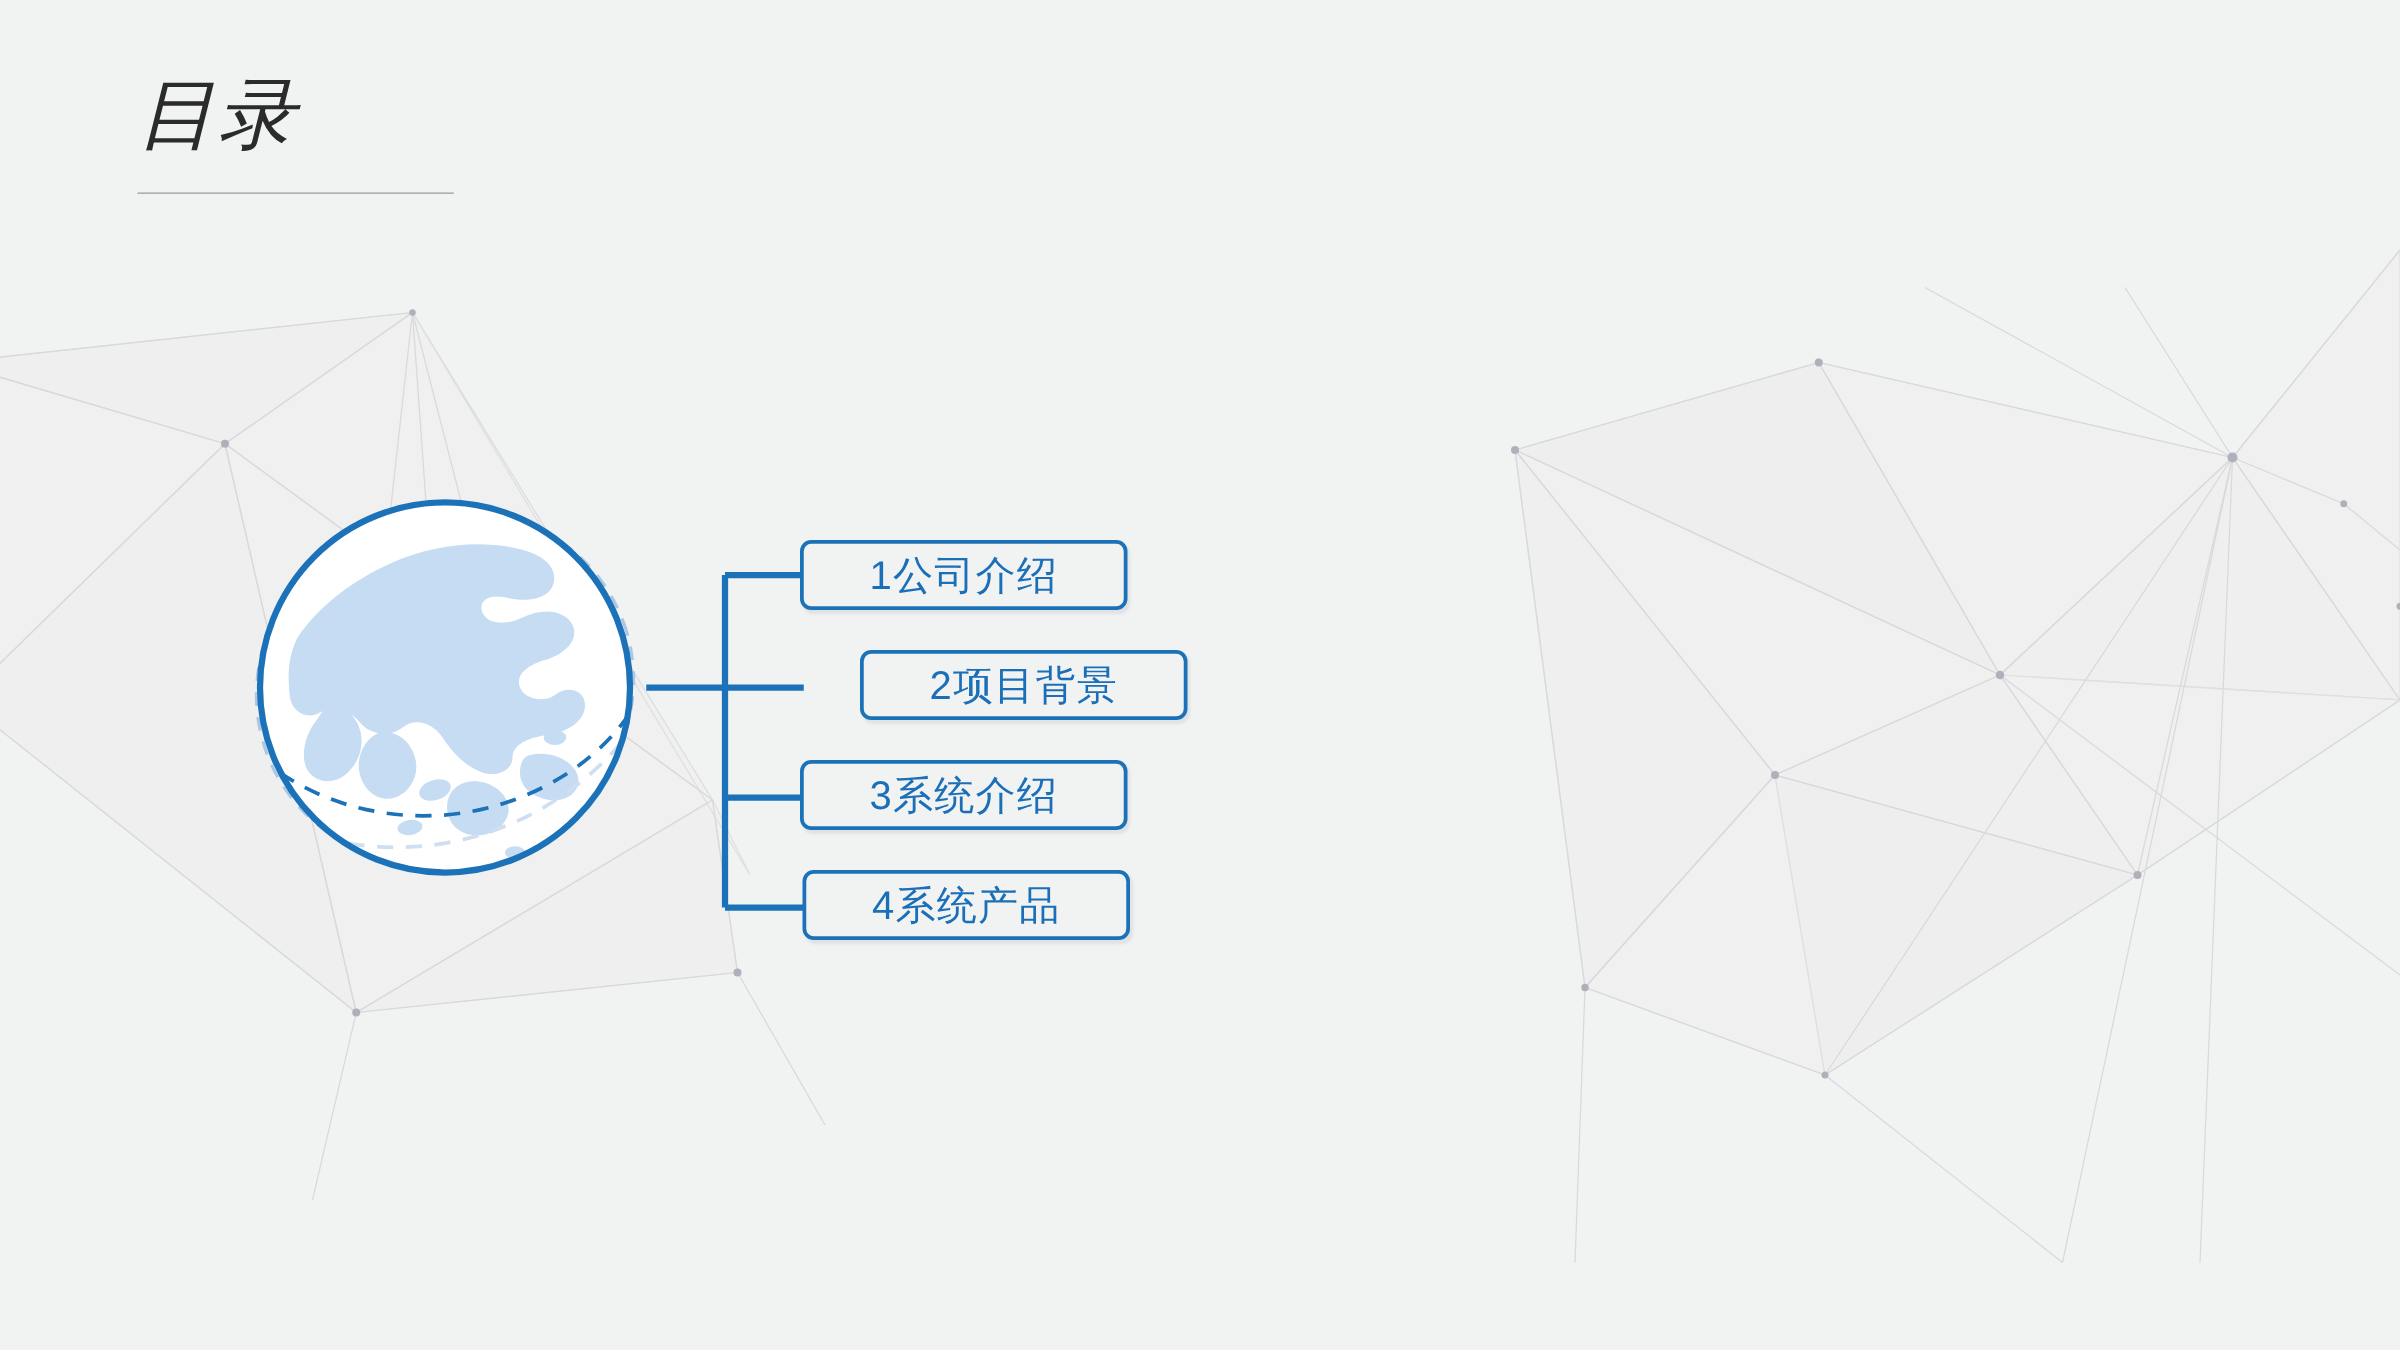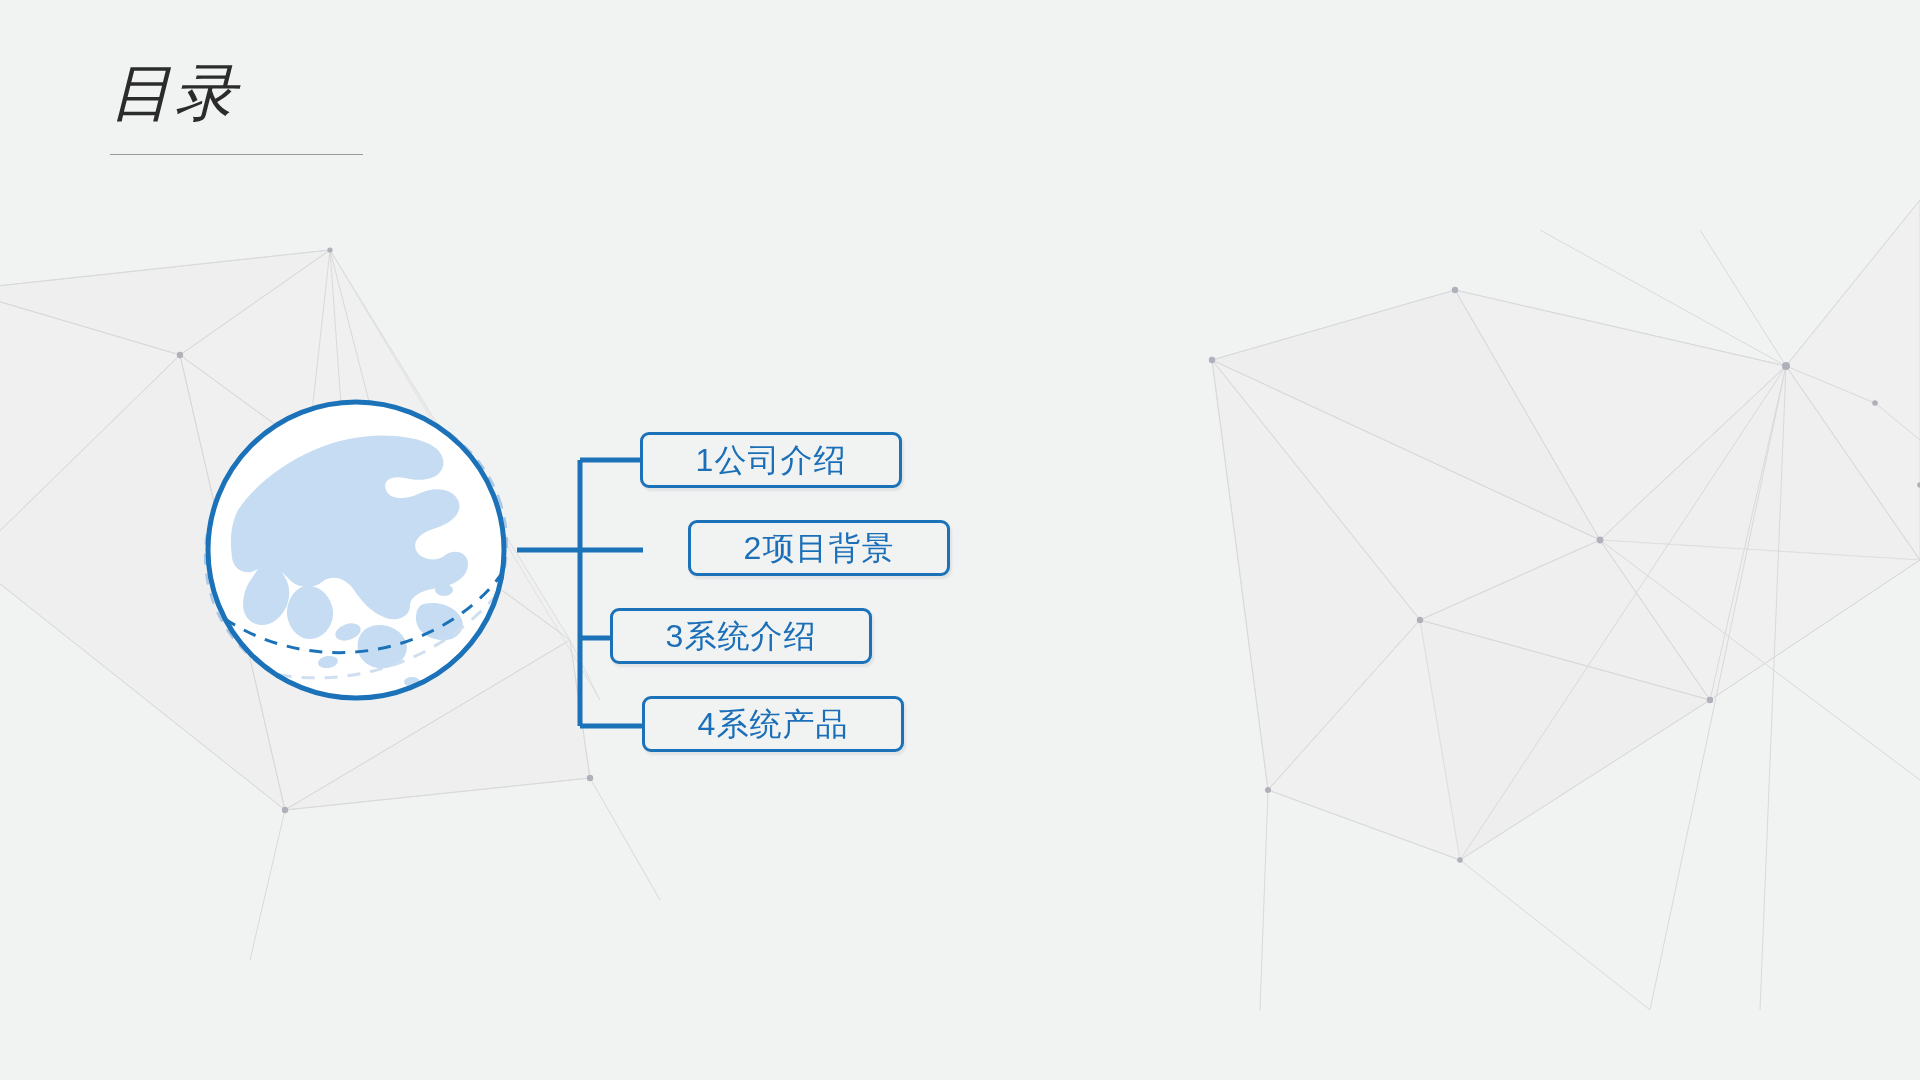--- a/index.html
+++ b/index.html
@@ -86,21 +86,21 @@
   }
   .menu-label {
     font-size: 32px;
     color: #1b6fb8;
     letter-spacing: 1px;
     white-space: nowrap;
     line-height: 1;
   }
   #menu-box-0 { left: 640px; top: 432px; }
   #menu-box-1 { left: 640px; top: 520px; margin-left: 48px; }
-  #menu-box-2 { left: 610px; top: 608px; }
+  #menu-box-2 { left: 640px; top: 608px; }
   #menu-box-3 { left: 642px; top: 696px; }
 </style>
 </head>
 <body>
 
 <div id="slide">
 
   <svg id="bg-network" viewBox="0 0 1920 1080" width="1920" height="1080" aria-hidden="true">
     <g fill="#ededee" stroke="#dcdddf" stroke-width="1">
 

